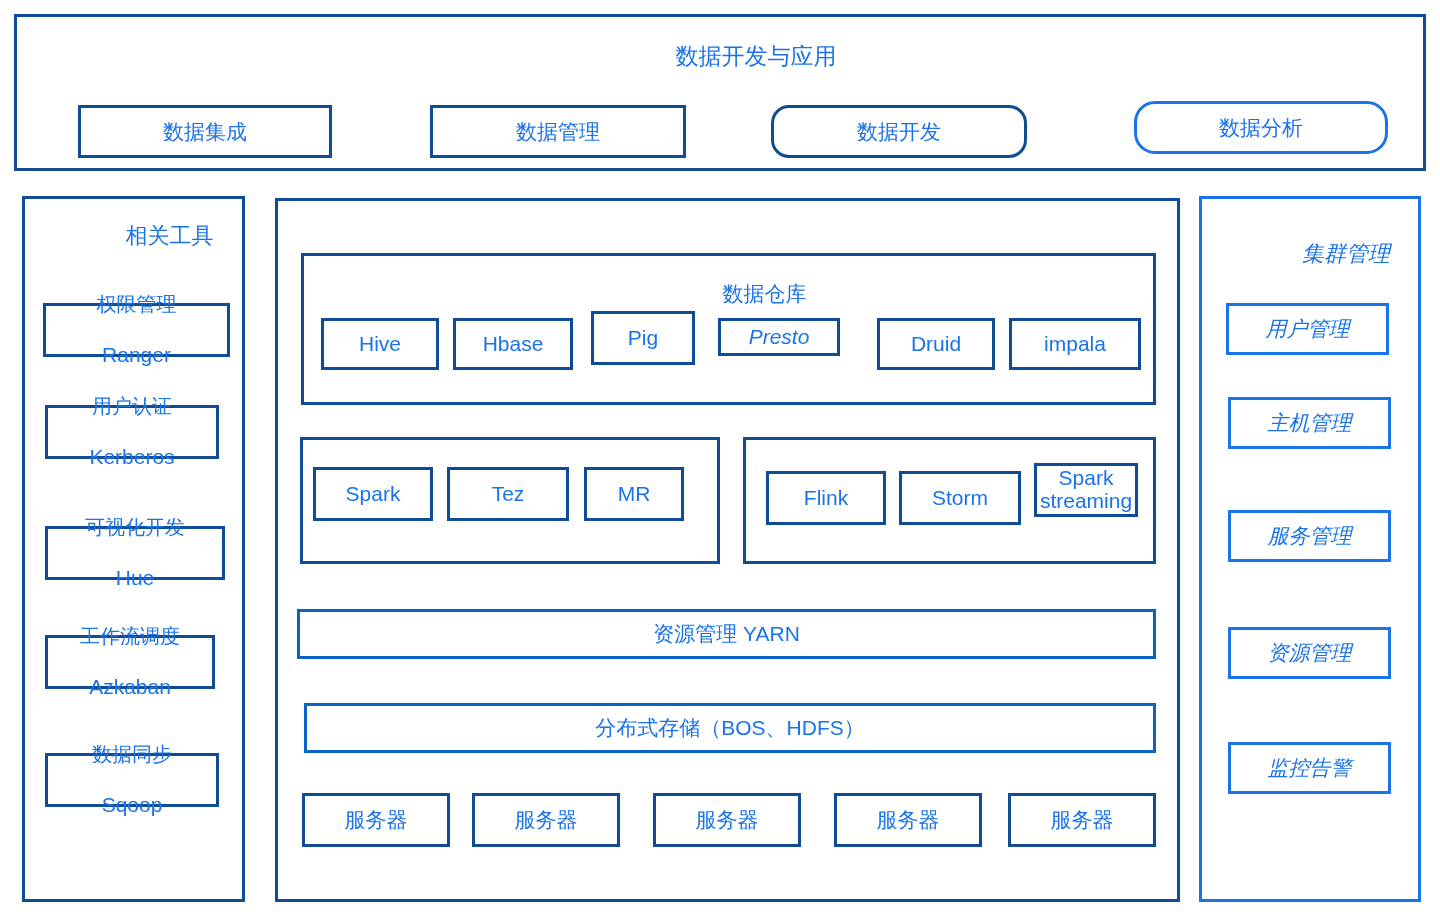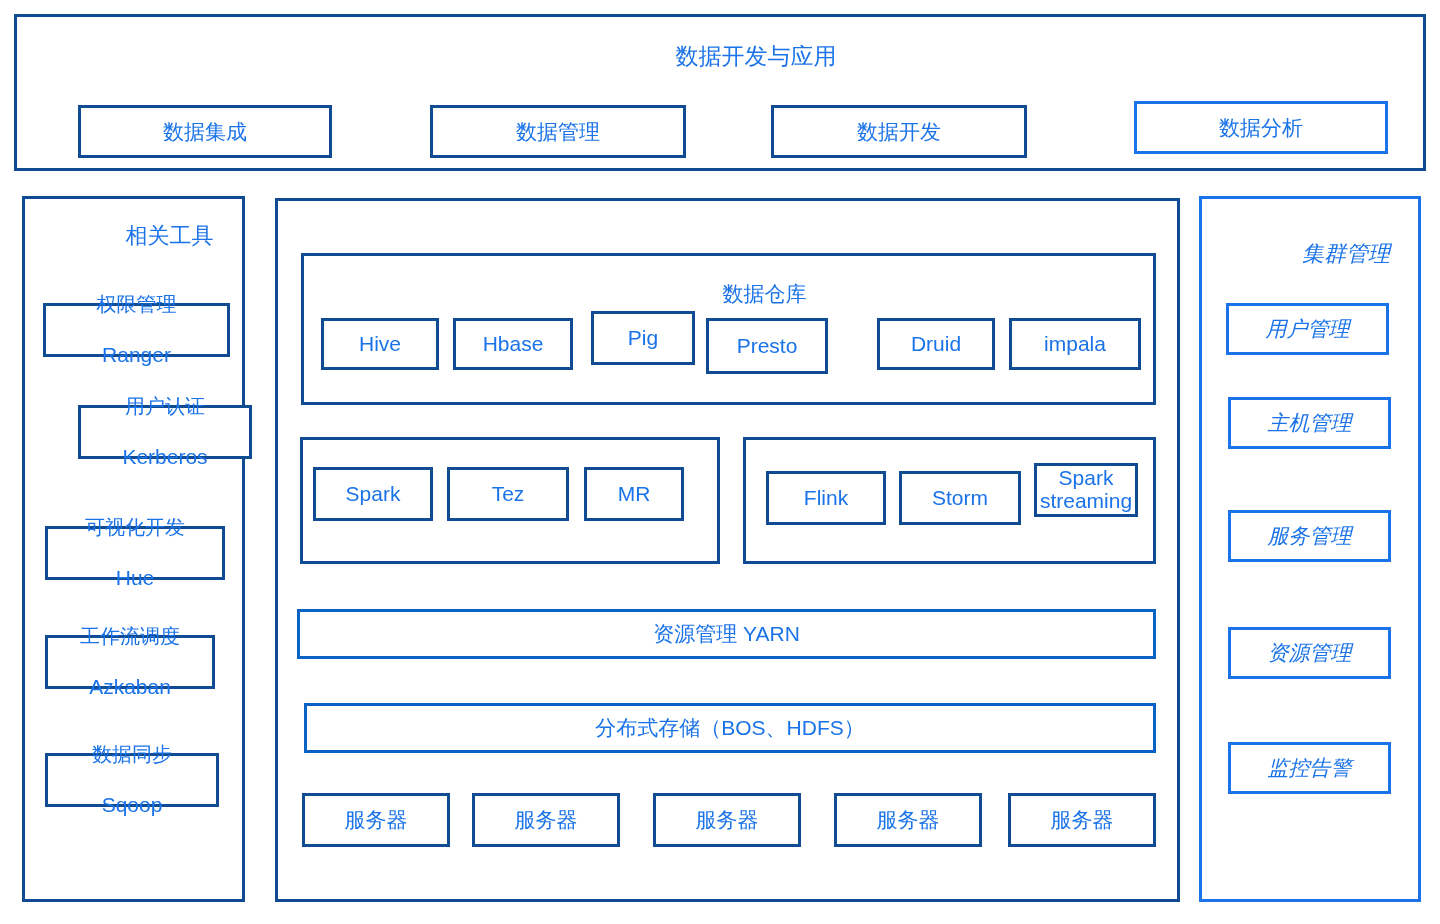--- a/index.html
+++ b/index.html
@@ -92,36 +92,36 @@
 
 <div class="abs panel" id="top-section">
   <div class="abs title" id="top-title">数据开发与应用</div>
 
   <div class="abs panel cell top-item" style="left:61px;width:254px;">
     <span>数据集成</span>
   </div>
   <div class="abs panel cell top-item" style="left:413px;width:256px;">
     <span>数据管理</span>
   </div>
-  <div class="abs panel cell top-item" style="left:754px;width:256px;">
+  <div class="abs panel cell top-item" style="left:754px;width:256px;border-radius:18px;">
     <span>数据开发</span>
   </div>
-  <div class="abs panel-bright cell top-item" style="left:1117px;width:254px;top:84px;">
+  <div class="abs panel-bright cell top-item" style="left:1117px;width:254px;top:84px;border-radius:21px;">
     <span>数据分析</span>
   </div>
 </div>
 
 <div class="abs panel" id="left-sidebar">
   <div class="abs title" id="left-title">相关工具</div>
 
   <div class="abs panel cell tool-item" style="top:104px;">
     <span>权限管理</span>
     <span class="l2">Ranger</span>
   </div>
-  <div class="abs panel cell tool-item" style="top:206px;left:20px;width:174px;margin-left:33px;">
+  <div class="abs panel cell tool-item" style="top:206px;left:20px;width:174px;">
     <span>用户认证</span>
     <span class="l2">Kerberos</span>
   </div>
   <div class="abs panel cell tool-item" style="top:327px;left:20px;width:180px;">
     <span>可视化开发</span>
     <span class="l2">Hue</span>
   </div>
   <div class="abs panel cell tool-item" style="top:436px;left:20px;width:170px;">
     <span>工作流调度</span>
     <span class="l2">Azkaban</span>
@@ -139,21 +139,21 @@
 
     <div class="abs panel cell wh-item" style="left:17px;top:62px;width:118px;height:52px;">
       <span>Hive</span>
     </div>
     <div class="abs panel cell wh-item" style="left:149px;top:62px;width:120px;height:52px;">
       <span>Hbase</span>
     </div>
     <div class="abs panel cell wh-item" style="left:287px;top:55px;width:104px;height:54px;">
       <span>Pig</span>
     </div>
-    <div class="abs panel cell wh-item" style="left:402px;top:62px;width:122px;height:56px;">
+    <div class="abs panel cell wh-item" style="left:414px;top:62px;width:122px;height:38px;font-style:italic;">
       <span>Presto</span>
     </div>
     <div class="abs panel cell wh-item" style="left:573px;top:62px;width:118px;height:52px;">
       <span>Druid</span>
     </div>
     <div class="abs panel cell wh-item" style="left:705px;top:62px;width:132px;height:52px;">
       <span>impala</span>
     </div>
   </div>
 

